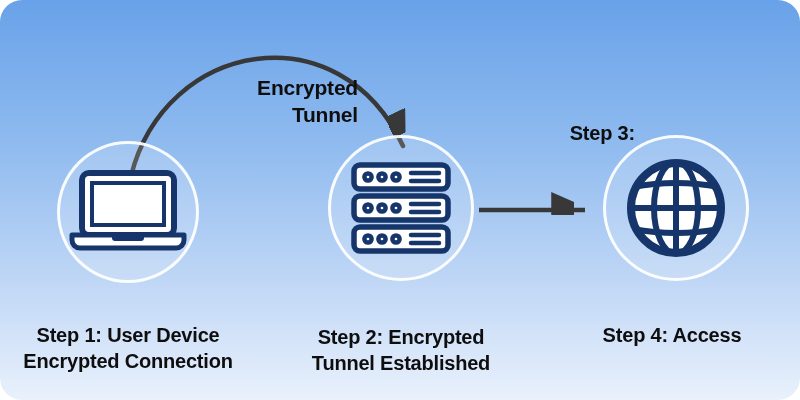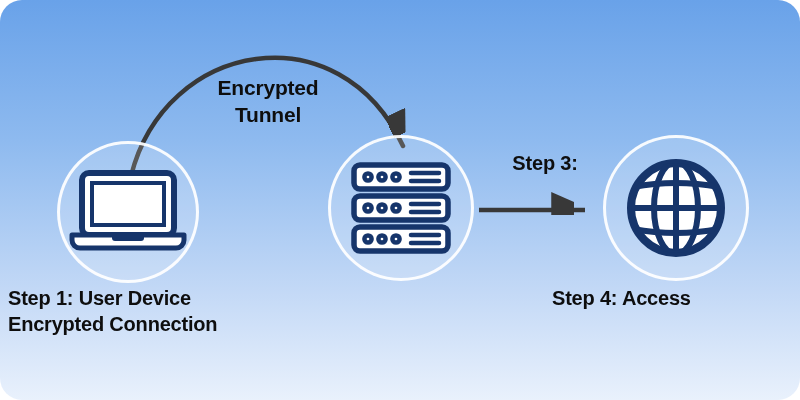--- a/index.html
+++ b/index.html
@@ -30,40 +30,41 @@
     align-items: center;
     justify-content: center;
     box-sizing: border-box;
   }
   .circle-user   { left: 57px;  top: 141px; width: 142px; height: 142px; }
   .circle-server { left: 328px; top: 135px; width: 146px; height: 146px; }
   .circle-globe  { left: 603px; top: 135px; width: 146px; height: 146px; }
 
   .node-label {
     position: absolute;
-    text-align: left;
+    text-align: center;
     font-size: 20px;
     font-weight: bold;
     line-height: 26px;
     color: #0e0e0e;
     letter-spacing: -0.2px;
+    margin-top: 37px;
   }
   .label-user   { left: 8px;   top: 285px; width: 240px; }
   .label-server { left: 281px; top: 287px; width: 240px; }
   .label-globe  { left: 552px; top: 285px; width: 240px; }
 
   .edge-label {
     position: absolute;
-    text-align: center;
+    text-align: right;
     font-weight: bold;
     color: #0e0e0e;
     letter-spacing: -0.2px;
   }
   .label-tunnel { left: 178px; top: 74px;  width: 180px; font-size: 21px; line-height: 27px; }
-  .label-step3  { left: 455px; top: 120px; width: 180px; font-size: 20px; line-height: 27px; margin-top: 30px; }
+  .label-step3  { left: 455px; top: 120px; width: 180px; font-size: 20px; line-height: 27px; }
 
   .arrow-layer {
     position: absolute;
     inset: 0;
     pointer-events: none;
   }
 </style>
 </head>
 <body>
 
@@ -111,20 +112,24 @@
             <circle cx="45" cy="77" r="3.6"></circle>
         </g>
         <g stroke-width="4.5" stroke-linecap="round">
           <path d="M 60 11 h 28 M 60 19 h 28"></path>
           <path d="M 60 42 h 28 M 60 50 h 28"></path>
           <path d="M 60 73 h 28 M 60 81 h 28"></path>
         </g>
       </g>
     </svg>
   </div>
+  <div class="node-label label-server">
+    <div>Step 2: Encrypted</div>
+    <div>Tunnel Established</div>
+  </div>
 
   <div class="node-circle circle-globe">
     <svg width="106" height="106" viewBox="0 0 106 106">
       <defs>
         <clipPath id="globeclip">
             <circle cx="53" cy="53" r="45"></circle>
           </clipPath>
       </defs>
       <circle cx="53" cy="53" r="45" fill="#ffffff" stroke="#16356b" stroke-width="8"></circle>
       <g clip-path="url(#globeclip)" stroke="#16356b" stroke-width="6" fill="none">

